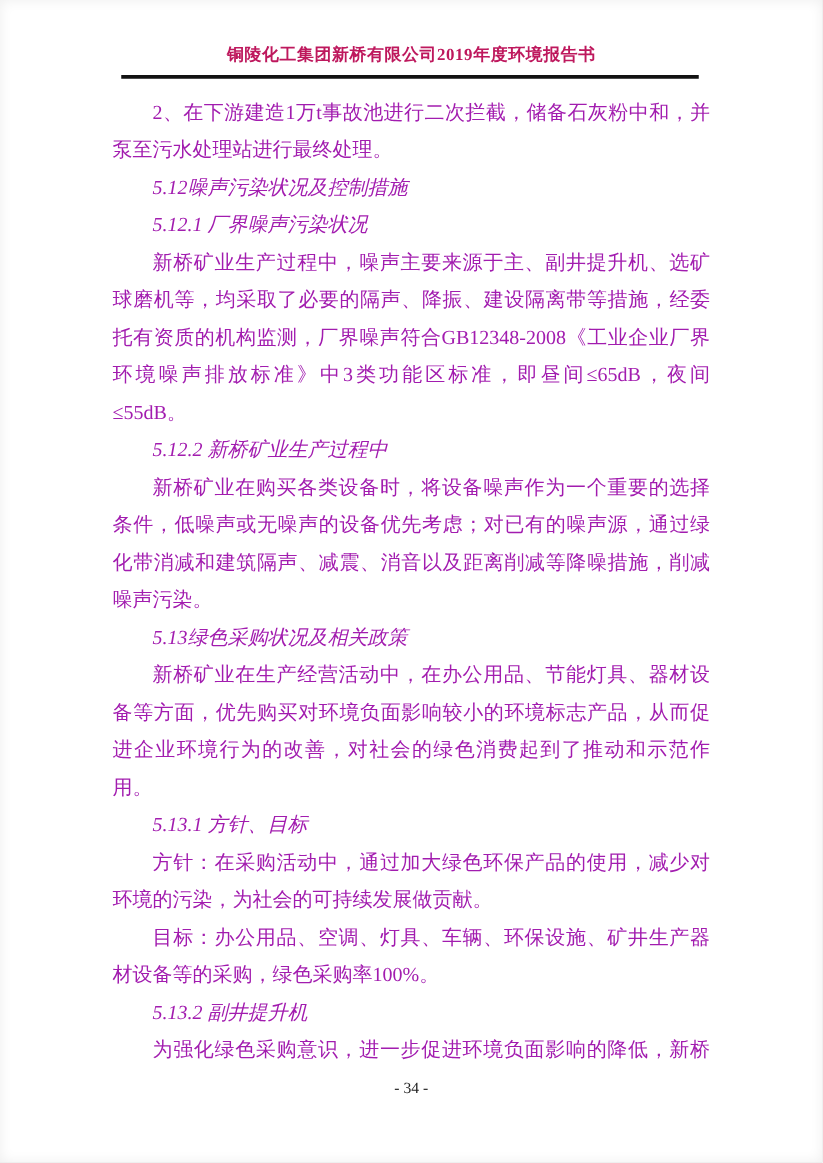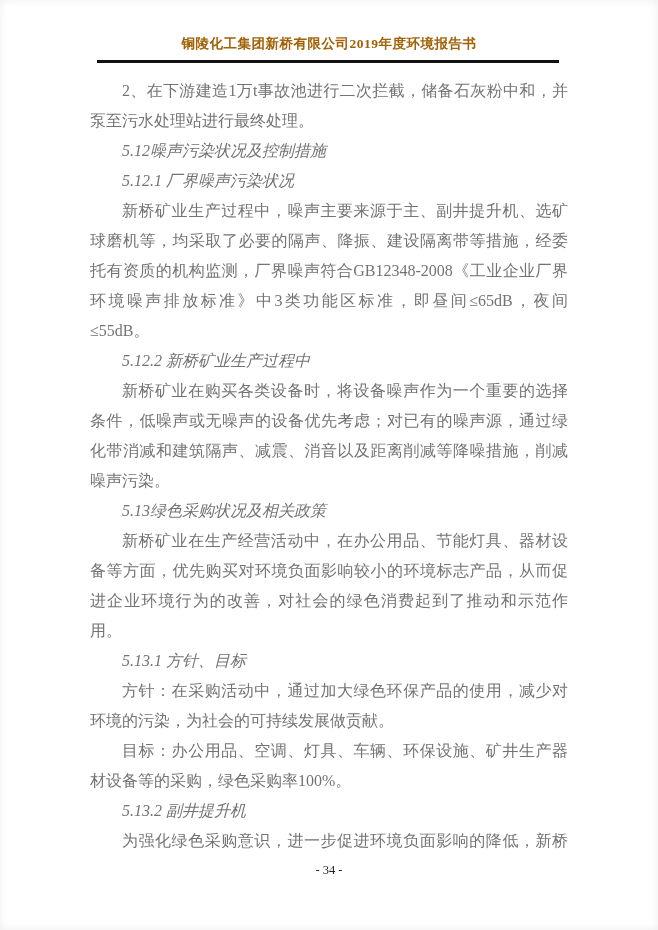--- a/index.html
+++ b/index.html
@@ -19,41 +19,41 @@
   }
   .page-header {
     position: absolute;
     top: 35px;
     left: 0;
     width: 658px;
     text-align: center;
     font-size: 13.5px;
     font-weight: 600;
     letter-spacing: 0.5px;
-    color: #a16207;
+    color: #be185d;
     line-height: 18px;
   }
   .header-rule {
     position: absolute;
     top: 60px;
     left: 97px;
     width: 462px;
     height: 3px;
     background: #121212;
   }
   .doc-body {
     position: absolute;
     top: 76px;
     left: 90px;
     width: 478px;
     height: 782px;
     overflow: hidden;
     font-size: 16px;
     line-height: 30px;
-    color: #737373;
+    color: #a21caf;
     text-align: justify;
   }
   .doc-body p,
   .doc-body .heading {
     margin: 0;
     text-indent: 2em;
   }
   .doc-body .heading {
     text-align: left;
     font-style: italic;

